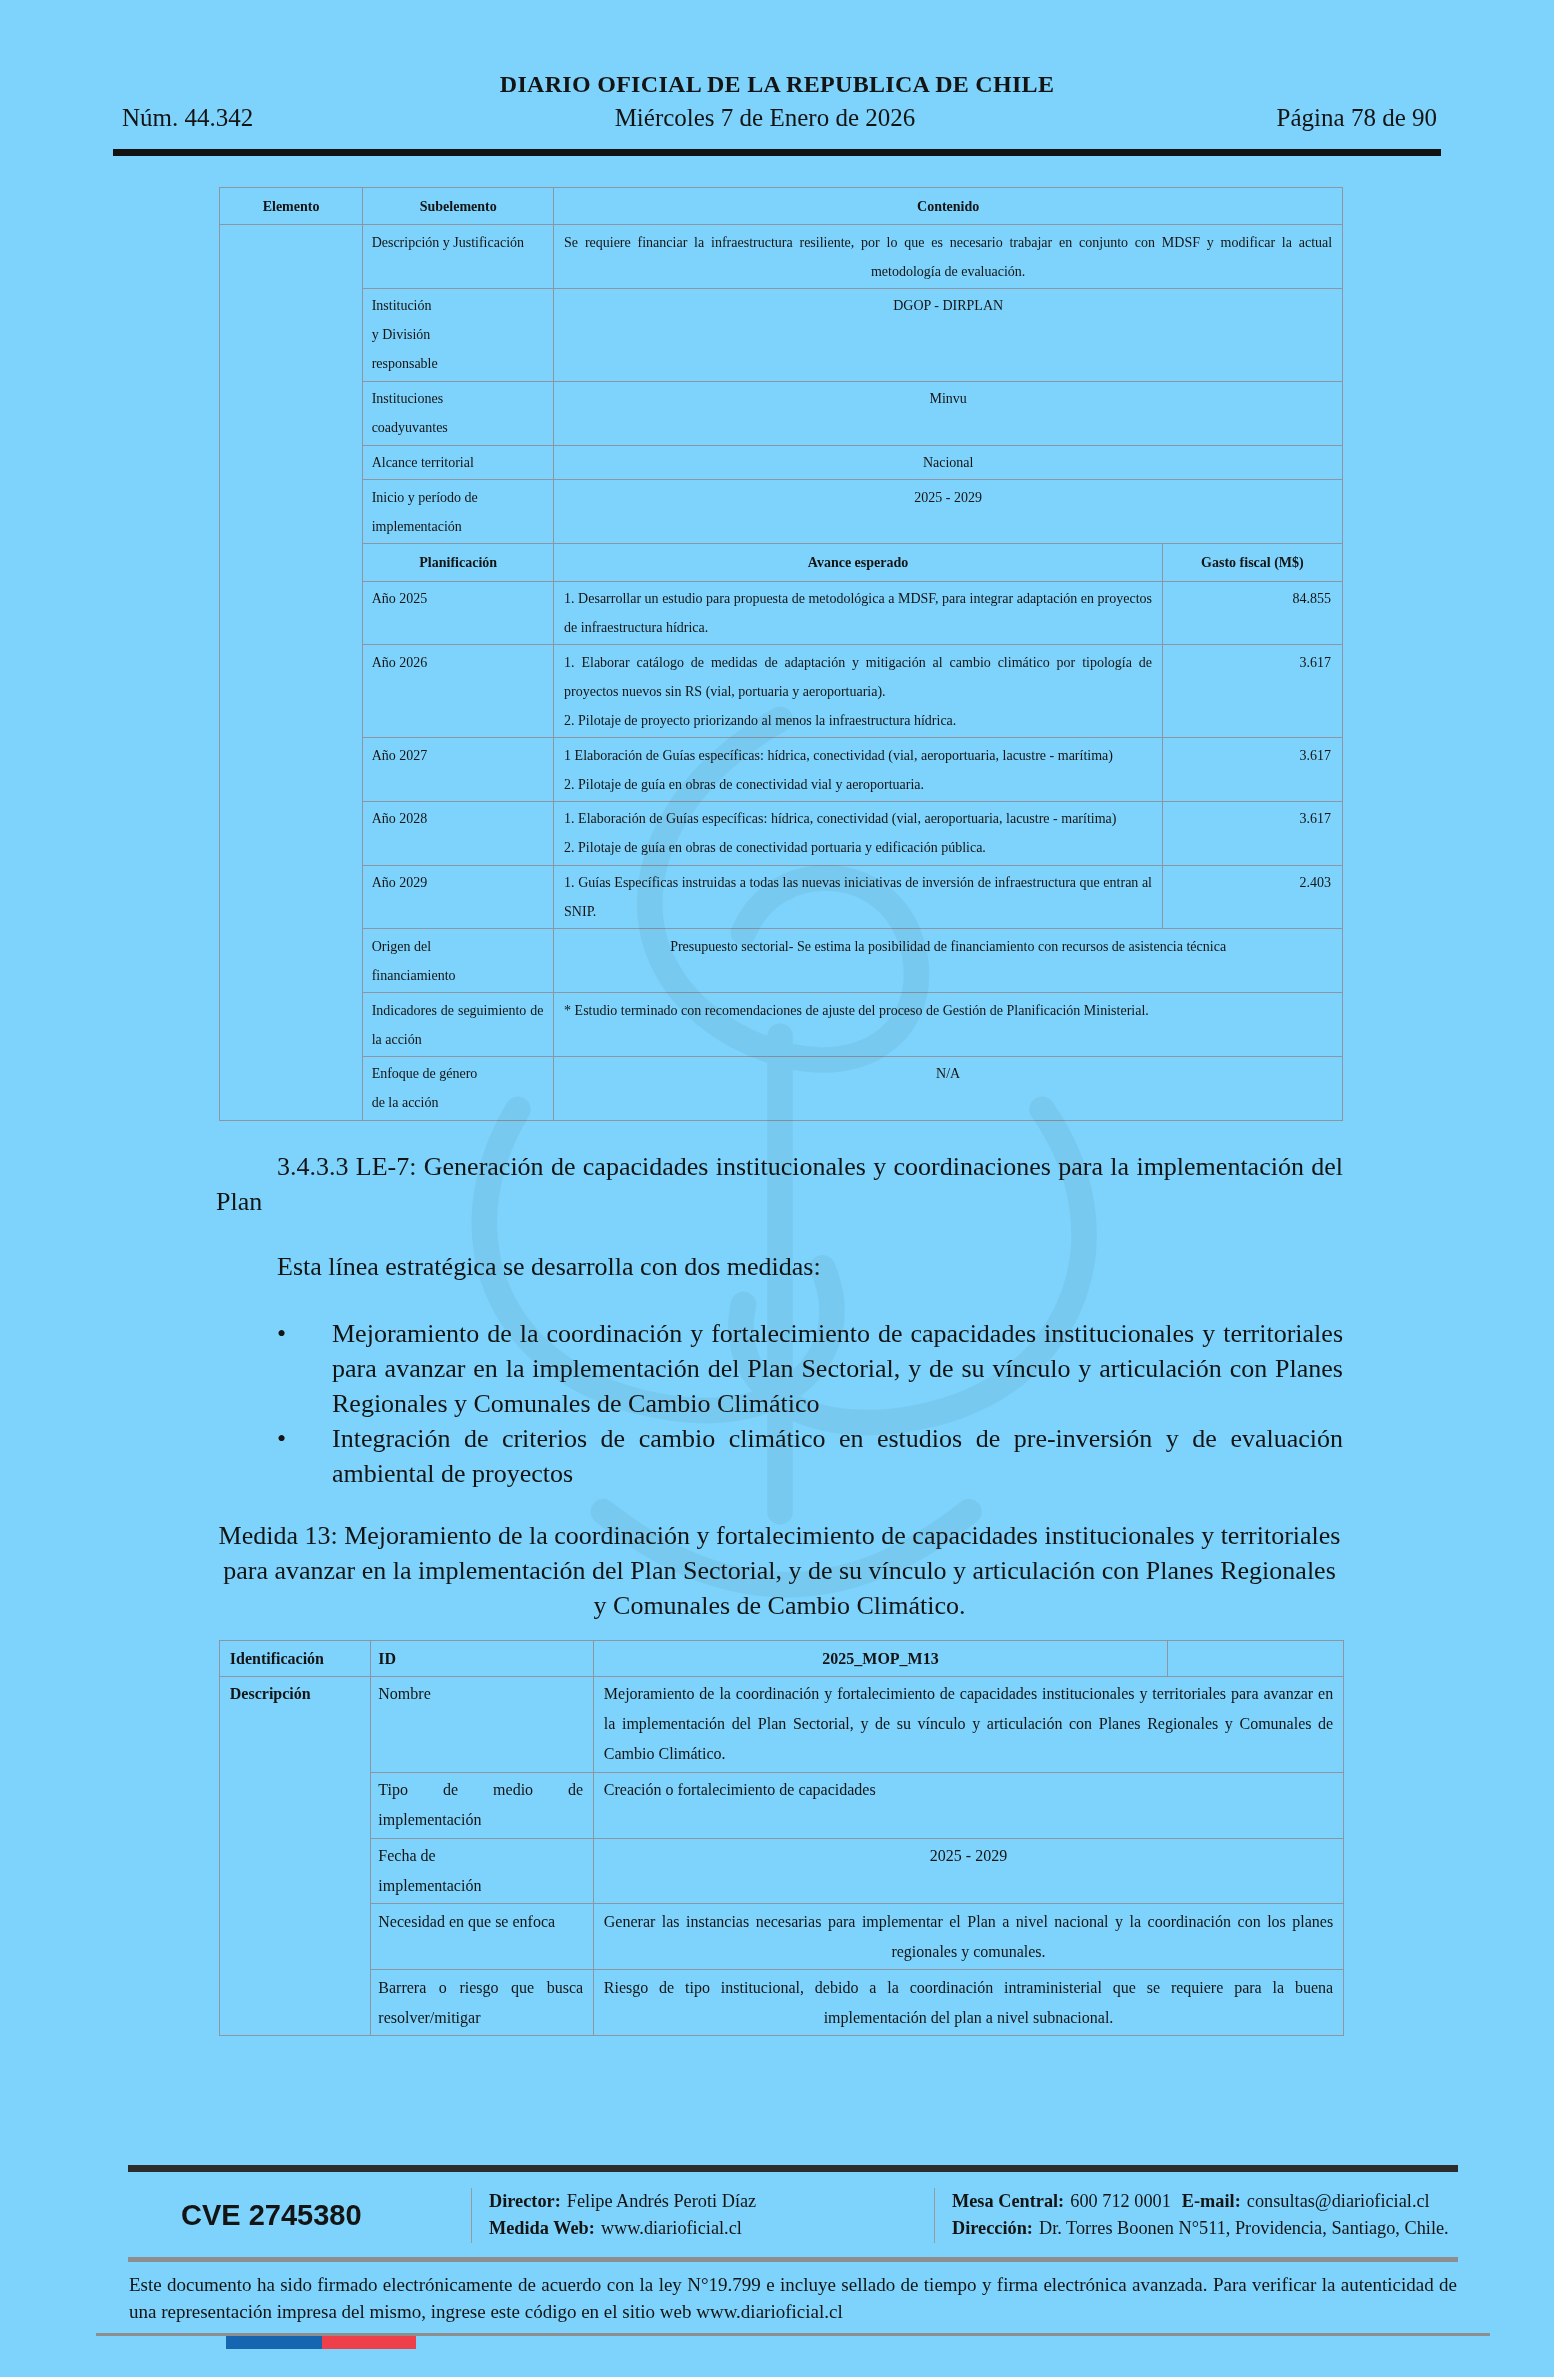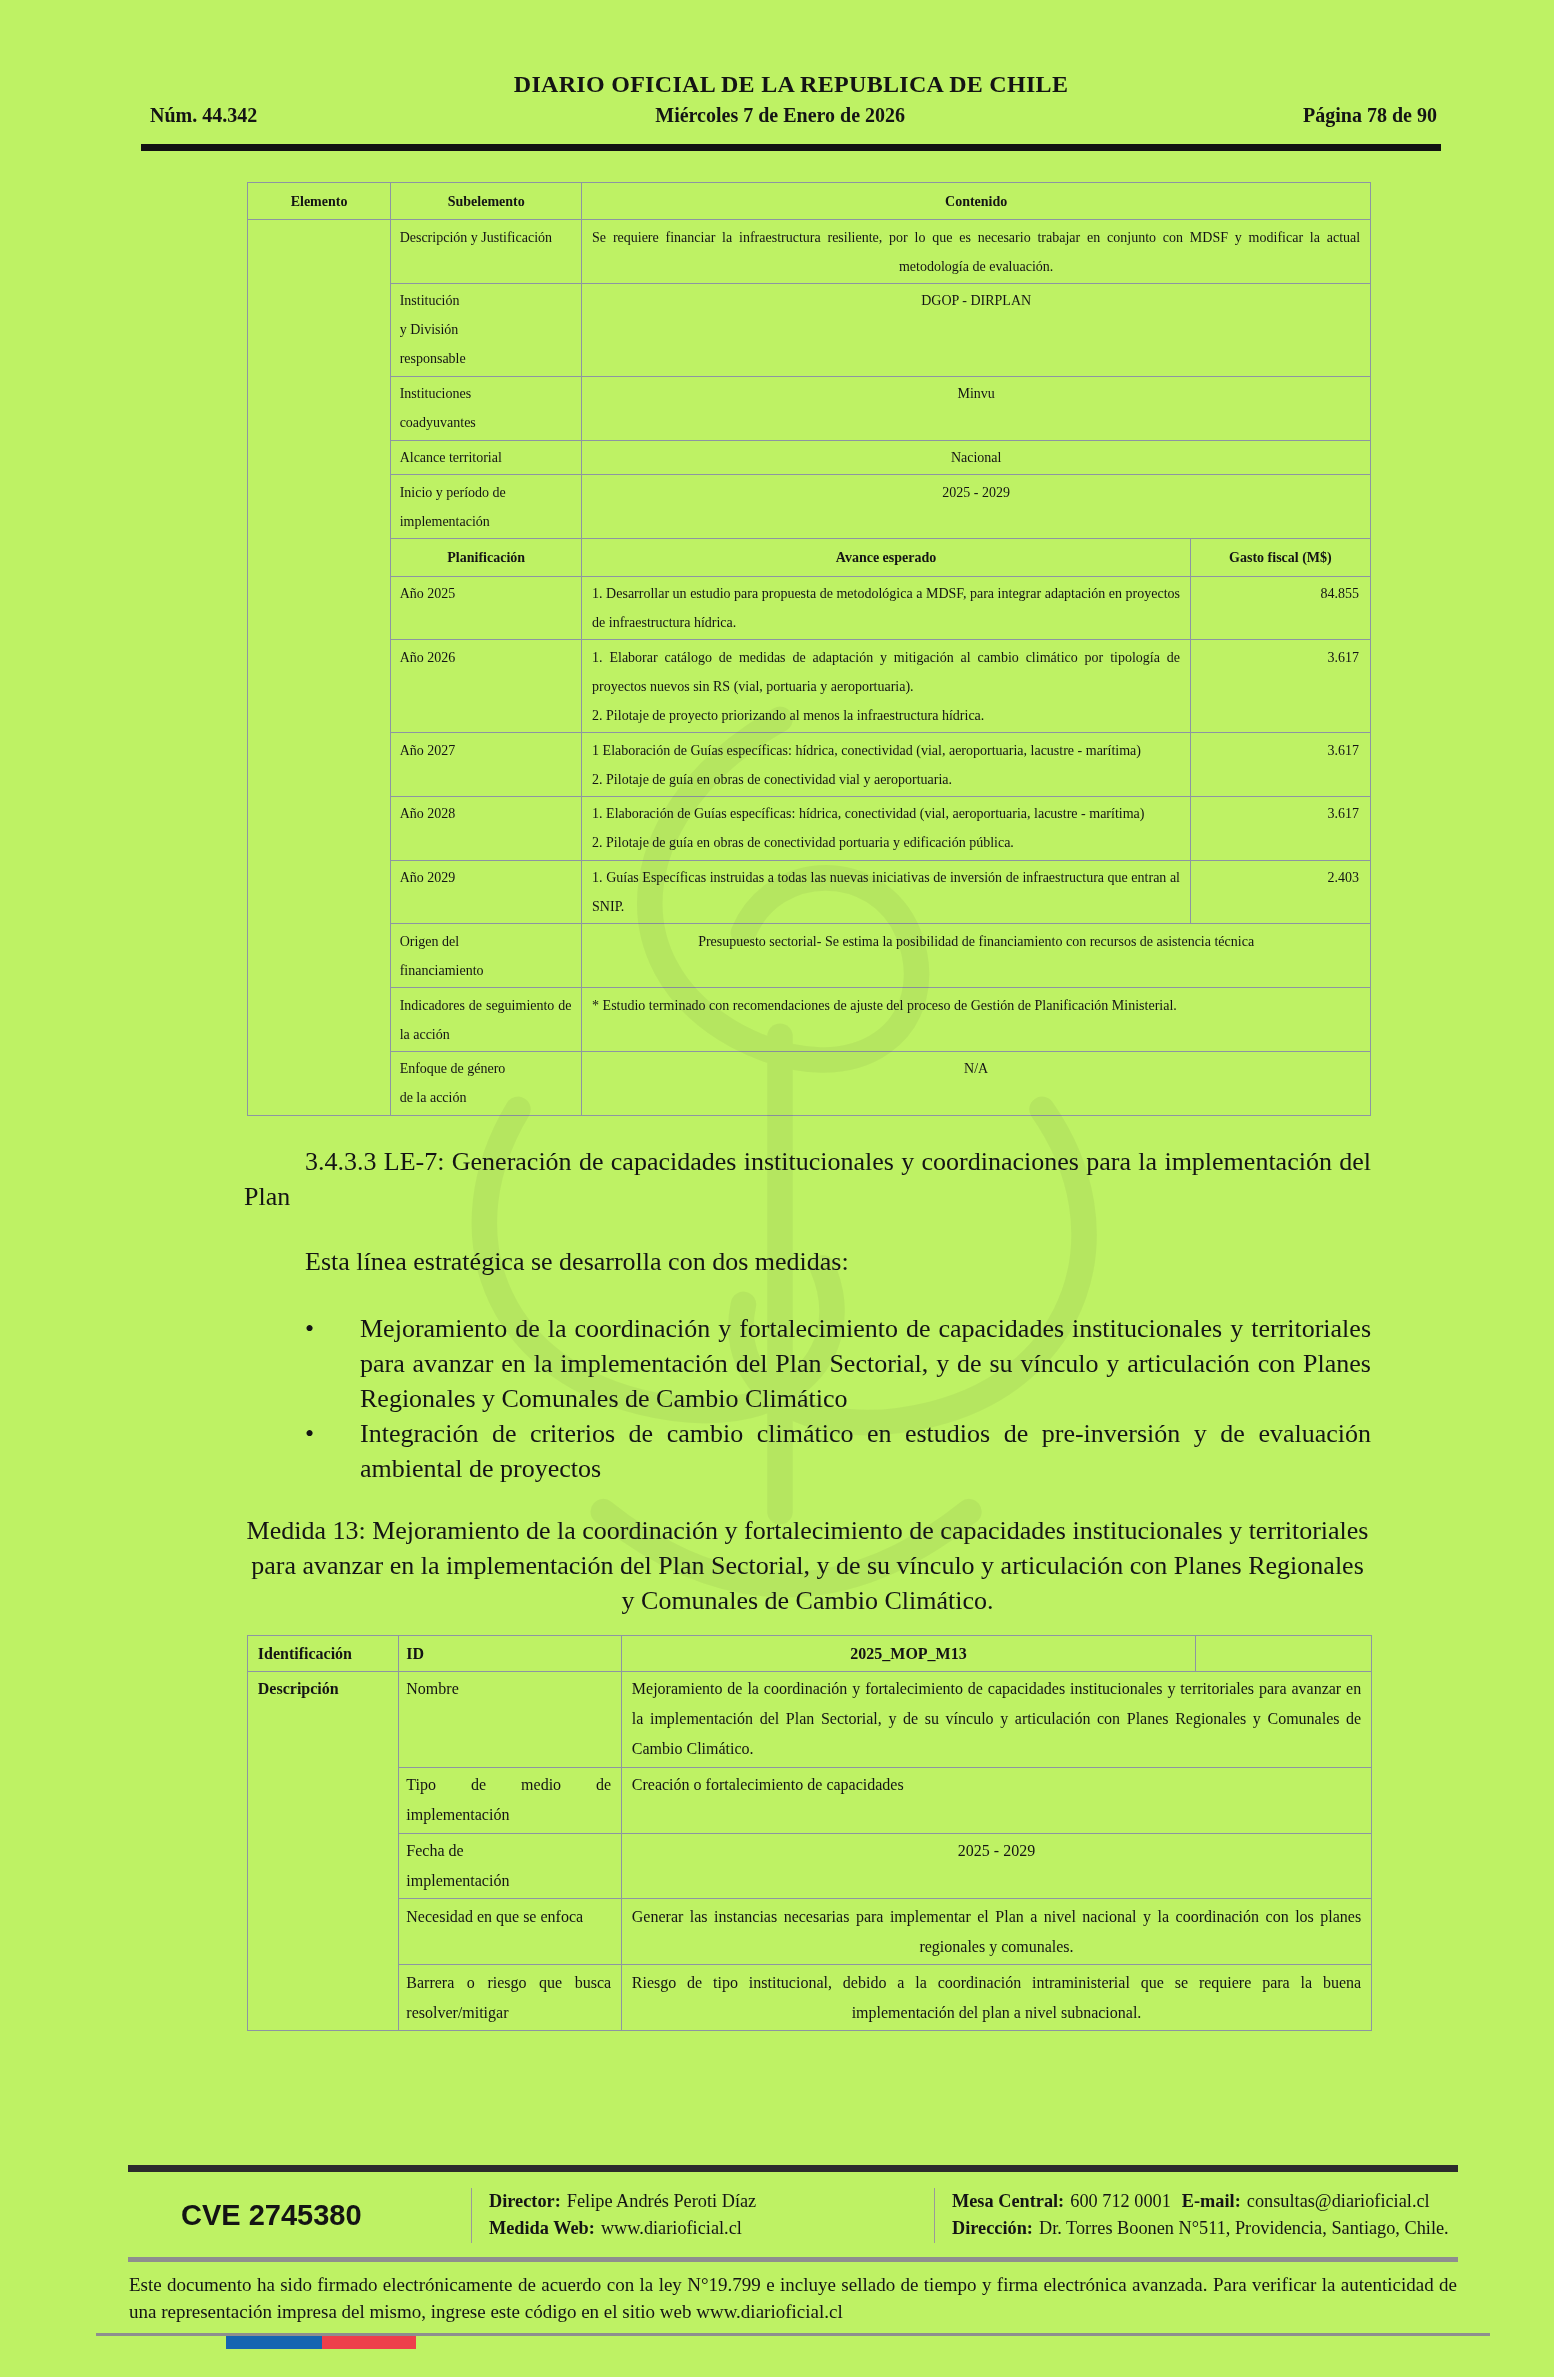--- a/index.html
+++ b/index.html
@@ -1,29 +1,28 @@
 <!DOCTYPE html>
 <html style="font-size:9.8px"><head>
 <meta charset="utf-8">
 <style>
   * { margin:0; padding:0; box-sizing:border-box; }
   html,body { background:#888; }
   .page {
     position:relative;
     width:1554px; height:2377px;
     margin:0 auto;
-    background:#bef264;
+    background:#7dd3fc;
     font-family:"Liberation Serif","DejaVu Serif",serif;
     color:#141414;
     overflow:hidden;
-    padding-left:28px;
   }
   
   .doc-title { margin-top:71px; text-align:center; font-weight:bold; font-size:24px; letter-spacing:0.3px; }
-  .meta-row { display:flex; align-items:flex-start; margin:6.1px 117px 0 122px; font-weight:bold; font-size:20px; }
+  .meta-row { display:flex; align-items:flex-start; margin:6.1px 117px 0 122px; font-weight:normal; font-size:25px; }
   .meta-row .m-date { flex:1; text-align:center; }
   .top-rule { height:7.3px; background:#121212; margin:17px 113px 0 113px; }
 
   
   table { border-collapse:collapse; table-layout:fixed; }
   td { border:0.6px solid #8d95a2; vertical-align:top; padding:2.4px 9.8px; white-space:pre-line; }
   .b { font-weight:bold; }
   .ctr { text-align:center; }
   .rgt { text-align:right; }
   .just { text-align:justify; }

